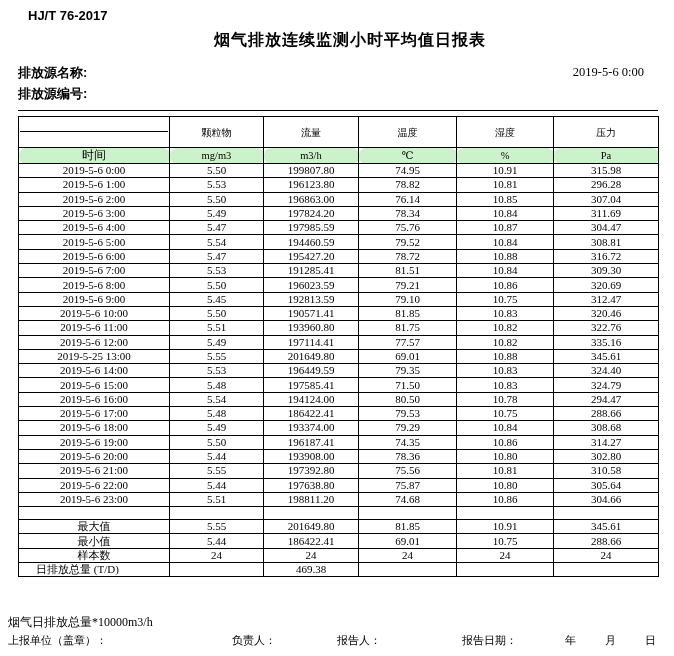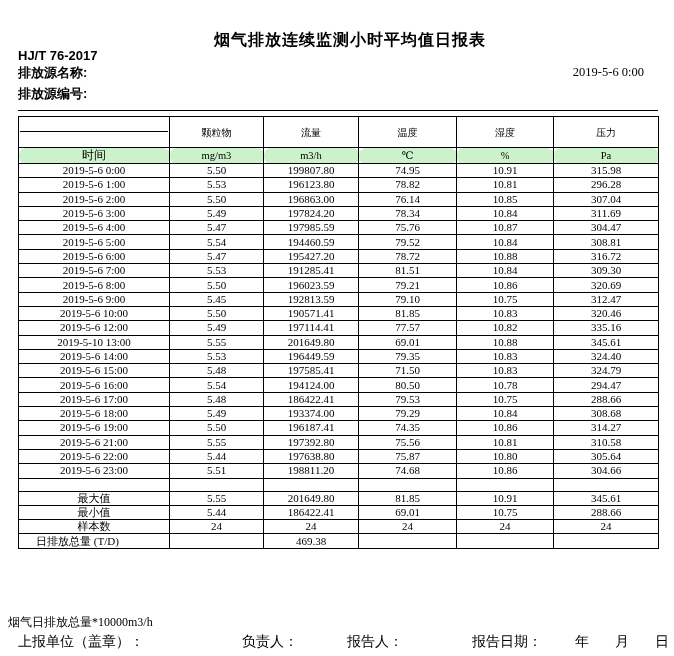--- a/index.html
+++ b/index.html
@@ -7,23 +7,23 @@
   .page {
     position: relative;
     width: 674px;
     height: 656px;
     background: #ffffff;
     color: #000;
     font-family: "Liberation Serif", "DejaVu Serif", serif;
     overflow: hidden;
   }
   .std-no {
-    position: absolute; left:18px; top:8px;
+    position: absolute; left:28px; top:8px;
     font-family: "Liberation Sans", sans-serif;
-    font-weight: bold; font-size: 13px; margin-top: 40px;
+    font-weight: bold; font-size: 13px;
   }
   .title {
     position: absolute; left:0; top:30px; width:674px;
     text-align: center;
     font-family: "Liberation Sans", sans-serif;
     font-weight: bold; font-size: 16px; letter-spacing: 1px; margin-left: 13px;
   }
   .meta-label {
     position: absolute; left:18px;
     font-family: "Liberation Sans", sans-serif;
@@ -61,22 +61,22 @@
   td.time-blank .half:first-child { border-bottom: 1px solid #000; }
   tr.unit-row td { height: 16px; font-size: 10.5px; border-radius: 7px; }
   tr.unit-row td.time-head { font-size: 12px; }
   tr.spacer-row td { height: 13px; }
   #summary-rows tr:last-child td:first-child { text-align: left; padding-left: 17px; }
   .footnote {
     position: absolute; left:8px; top:614px;
     font-size: 12px;
   }
   .sign-line {
-    position: absolute; left:10px; top:633px; width:601px; height:18px;
-    font-size: 14px;
+    position: absolute; left:0; top:633px; width:601px; height:18px;
+    font-size: 11px;
   }
   .sign-line span { position: absolute; top:0; white-space: nowrap; }
   .lbl-unit   { left: 8px; }
   .lbl-resp   { left: 232px; }
   .lbl-report { left: 337px; }
   .lbl-date   { left: 462px; }
   .lbl-year   { left: 565px; }
   .lbl-month  { left: 605px; }
   .lbl-day    { left: 645px; }
 </style>
@@ -207,29 +207,37 @@
         </tr>
         <tr>
           <td>2019-5-6 10:00</td>
           <td>5.50</td>
           <td>190571.41</td>
           <td>81.85</td>
           <td>10.83</td>
           <td>320.46</td>
         </tr>
         <tr>
+          <td>2019-5-6 11:00</td>
+          <td>5.51</td>
+          <td>193960.80</td>
+          <td>81.75</td>
+          <td>10.82</td>
+          <td>322.76</td>
+        </tr>
+        <tr>
           <td>2019-5-6 12:00</td>
           <td>5.49</td>
           <td>197114.41</td>
           <td>77.57</td>
           <td>10.82</td>
           <td>335.16</td>
         </tr>
         <tr>
-          <td>2019-5-10 13:00</td>
+          <td>2019-5-25 13:00</td>
           <td>5.55</td>
           <td>201649.80</td>
           <td>69.01</td>
           <td>10.88</td>
           <td>345.61</td>
         </tr>
         <tr>
           <td>2019-5-6 14:00</td>
           <td>5.53</td>
           <td>196449.59</td>
@@ -269,20 +277,28 @@
           <td>10.84</td>
           <td>308.68</td>
         </tr>
         <tr>
           <td>2019-5-6 19:00</td>
           <td>5.50</td>
           <td>196187.41</td>
           <td>74.35</td>
           <td>10.86</td>
           <td>314.27</td>
+        </tr>
+        <tr>
+          <td>2019-5-6 20:00</td>
+          <td>5.44</td>
+          <td>193908.00</td>
+          <td>78.36</td>
+          <td>10.80</td>
+          <td>302.80</td>
         </tr>
         <tr>
           <td>2019-5-6 21:00</td>
           <td>5.55</td>
           <td>197392.80</td>
           <td>75.56</td>
           <td>10.81</td>
           <td>310.58</td>
         </tr>
         <tr>

